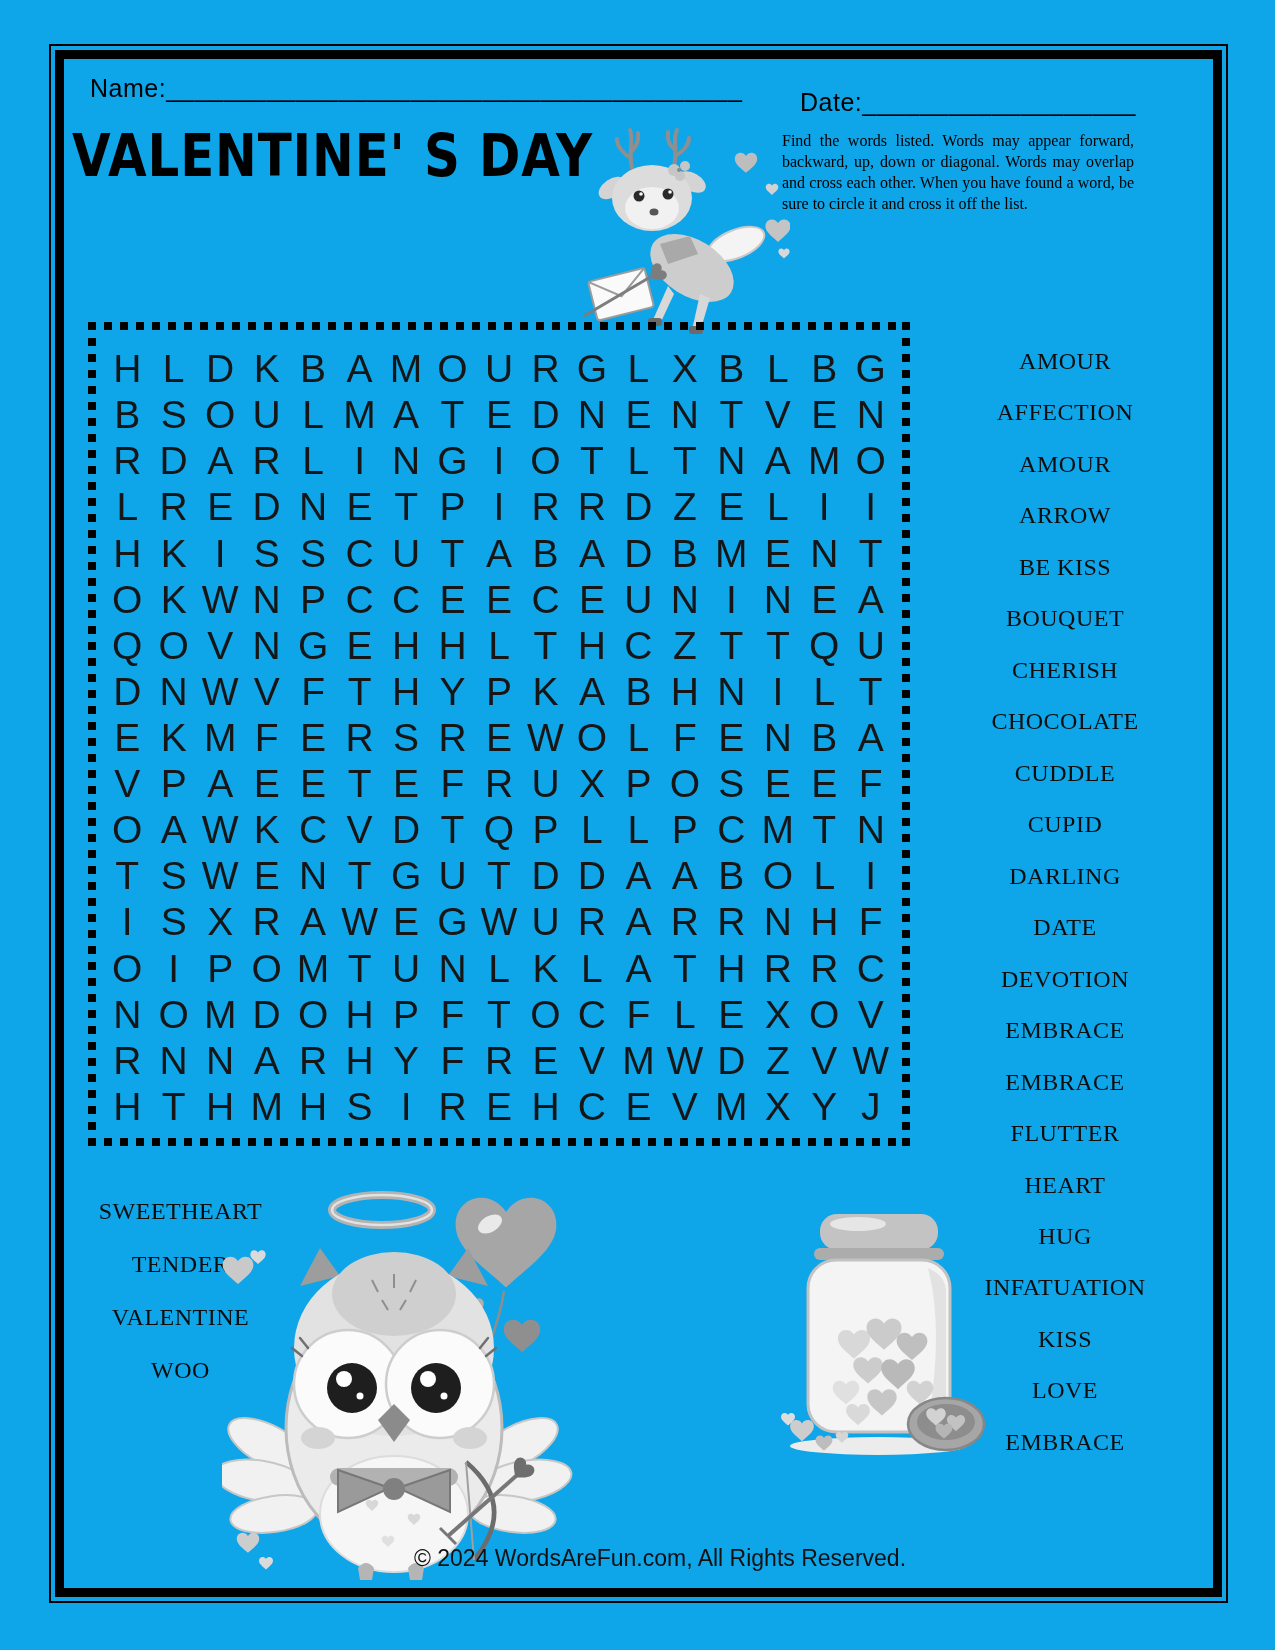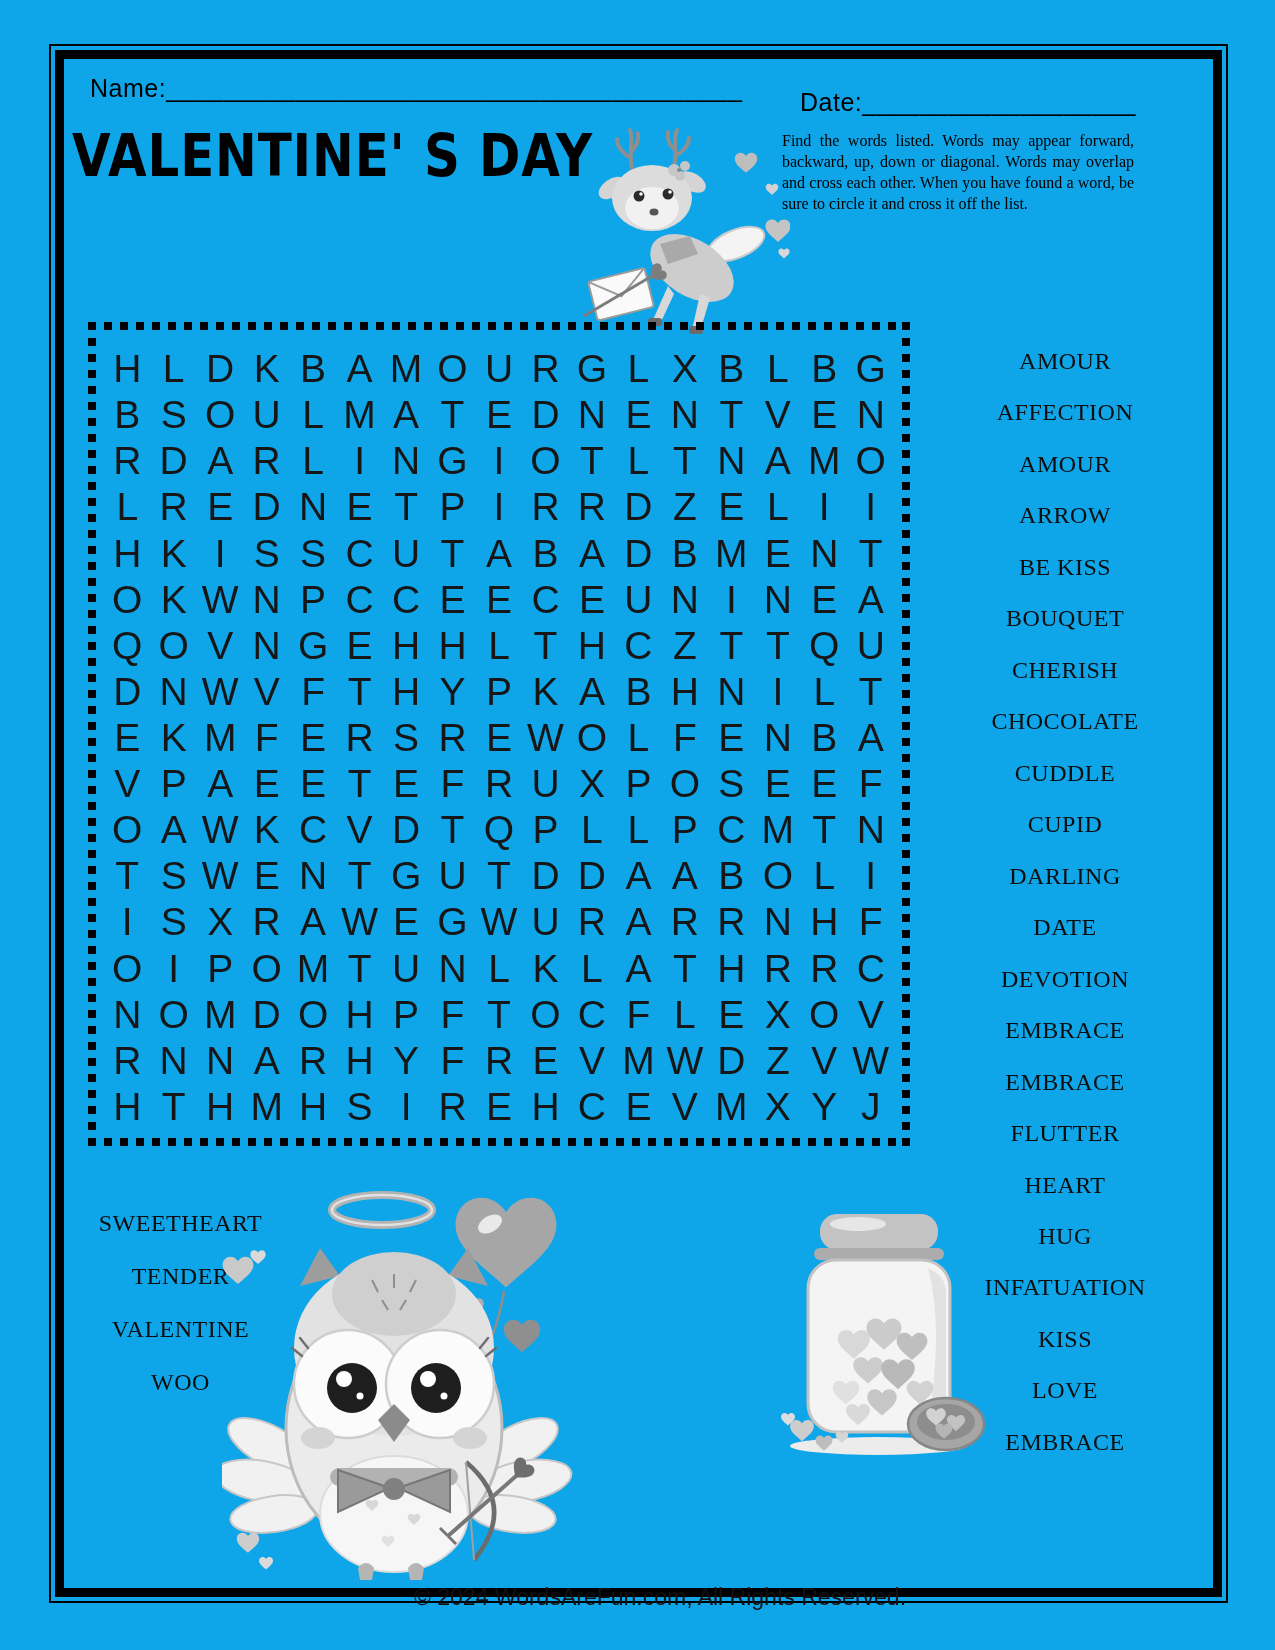--- a/index.html
+++ b/index.html
@@ -24,24 +24,24 @@
       repeating-linear-gradient(to bottom,#000 0 8px,transparent 8px 16px) left top/8px 100% no-repeat,
       repeating-linear-gradient(to bottom,#000 0 8px,transparent 8px 16px) right top/8px 100% no-repeat;
     display:grid;grid-template-columns:repeat(17,1fr);grid-template-rows:repeat(17,1fr);
     padding:24px 16px 16px 16px;}
   .cell{display:flex;align-items:center;justify-content:center;
         font-family:"Liberation Sans",sans-serif;font-size:39px;color:#161616;}
   .wordcol{position:absolute;display:flex;flex-direction:column;justify-content:space-between;
            align-items:center;font-family:"Liberation Serif",serif;font-size:24px;color:#0d0d0d;
            letter-spacing:.5px;}
   .list-right{left:915px;top:348px;width:300px;height:1108px;}
-  .list-bl{left:78px;top:1198px;width:205px;height:186px;margin-top:12px;}
+  .list-bl{left:78px;top:1198px;width:205px;height:186px;}
   .list-bm{left:582px;top:1198px;width:165px;height:186px;}
   .copyright{position:absolute;left:60px;top:1545px;width:1200px;text-align:center;
-             font-size:23px;color:#111;margin-top:39px;}
+             font-size:23px;color:#111;}
   .illo{position:absolute;}
   .illo-deer{left:540px;top:126px;width:250px;height:218px;}
   .illo-owl{left:222px;top:1176px;width:352px;height:408px;}
   .illo-jar{left:778px;top:1198px;width:210px;height:260px;}
 </style>
 </head>
 <body>
 
 <div class="page">
   <div class="frame"></div>

